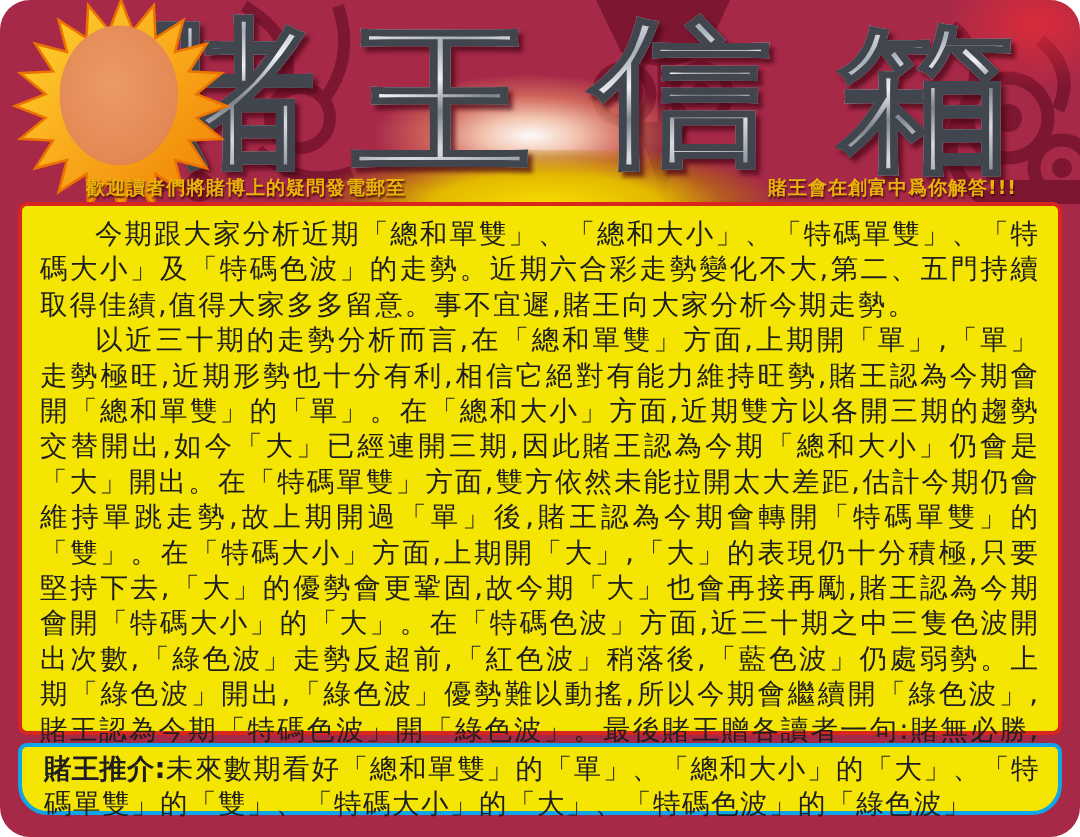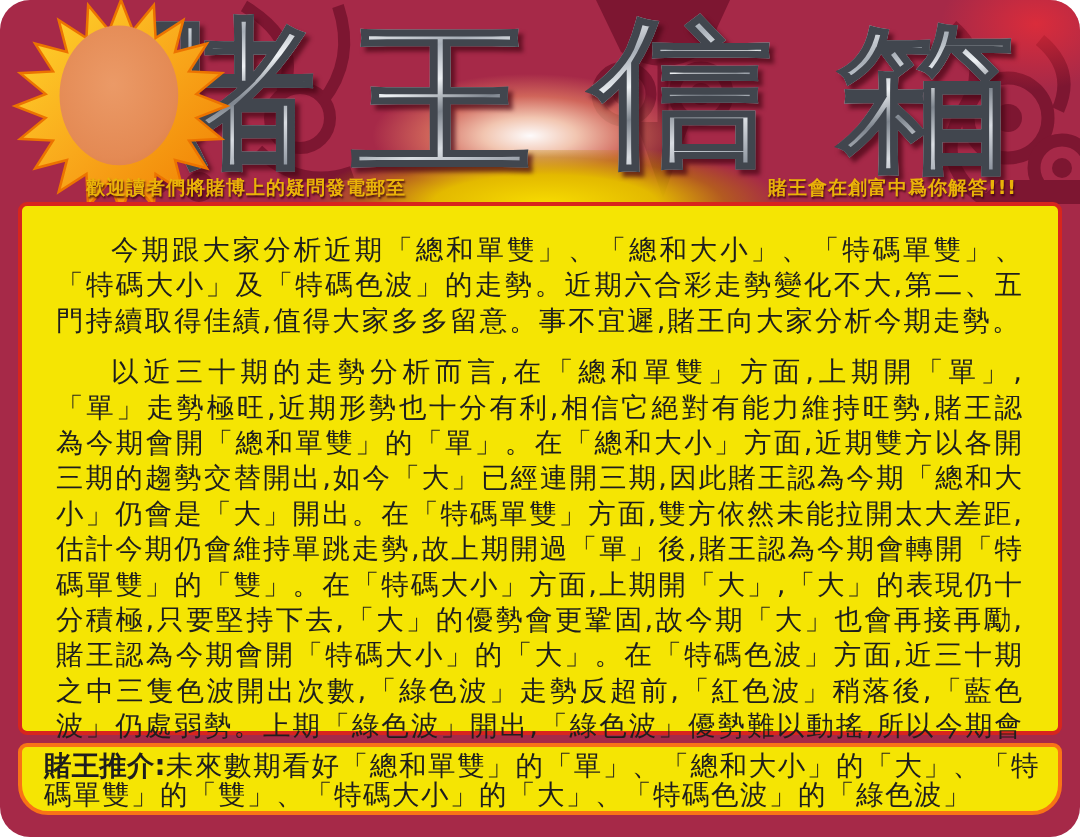--- a/index.html
+++ b/index.html
@@ -31,26 +31,26 @@
   .char-4{left:838px;top:18px;}
   .sun{position:absolute;left:2px;top:0px;z-index:4;}
   .banner{position:absolute;z-index:5;font-size:19px;font-weight:bold;color:#eab308;
     letter-spacing:1px;text-shadow:1px 2px 2px rgba(55,0,15,.85);white-space:nowrap;}
   .banner-left{left:86px;top:175px;}
   .banner-right{left:768px;top:175px;text-align:right;}
   
   .main-box{position:absolute;left:18px;top:202px;width:1044px;height:533px;z-index:6;
     box-sizing:border-box;background:#f5e503;border:4px solid #d8251d;border-radius:9px;
     padding:10px 18px 0 18px;}
-  .main-box p{margin:16px;color:#1e1e1e;font-size:27.5px;line-height:35.4px;
+  .main-box p{margin:0;color:#1e1e1e;font-size:27.5px;line-height:35.4px;
     letter-spacing:2px;text-indent:2em;text-align:justify;text-justify:inter-character;}
   .footer-box{position:absolute;left:18px;top:743px;width:1044px;height:72px;z-index:6;
-    box-sizing:border-box;background:#f5e503;border:4px solid #f97316;
+    box-sizing:border-box;background:#f5e503;border:4px solid #0ea5e9;
     border-radius:9px 9px 30px 30px;padding:4px 18px 0 22px;color:#1e1e1e;
-    font-size:27.5px;line-height:29px;letter-spacing:1.5px;text-align:justify;
+    font-size:27.5px;line-height:35px;letter-spacing:1.5px;text-align:justify;
     text-justify:inter-character;}
   .rec-label{font-weight:bold;letter-spacing:0;}
 </style>
 </head>
 <body>
 
 <div class="stage">
   <div class="card">
 
     <div class="header">

